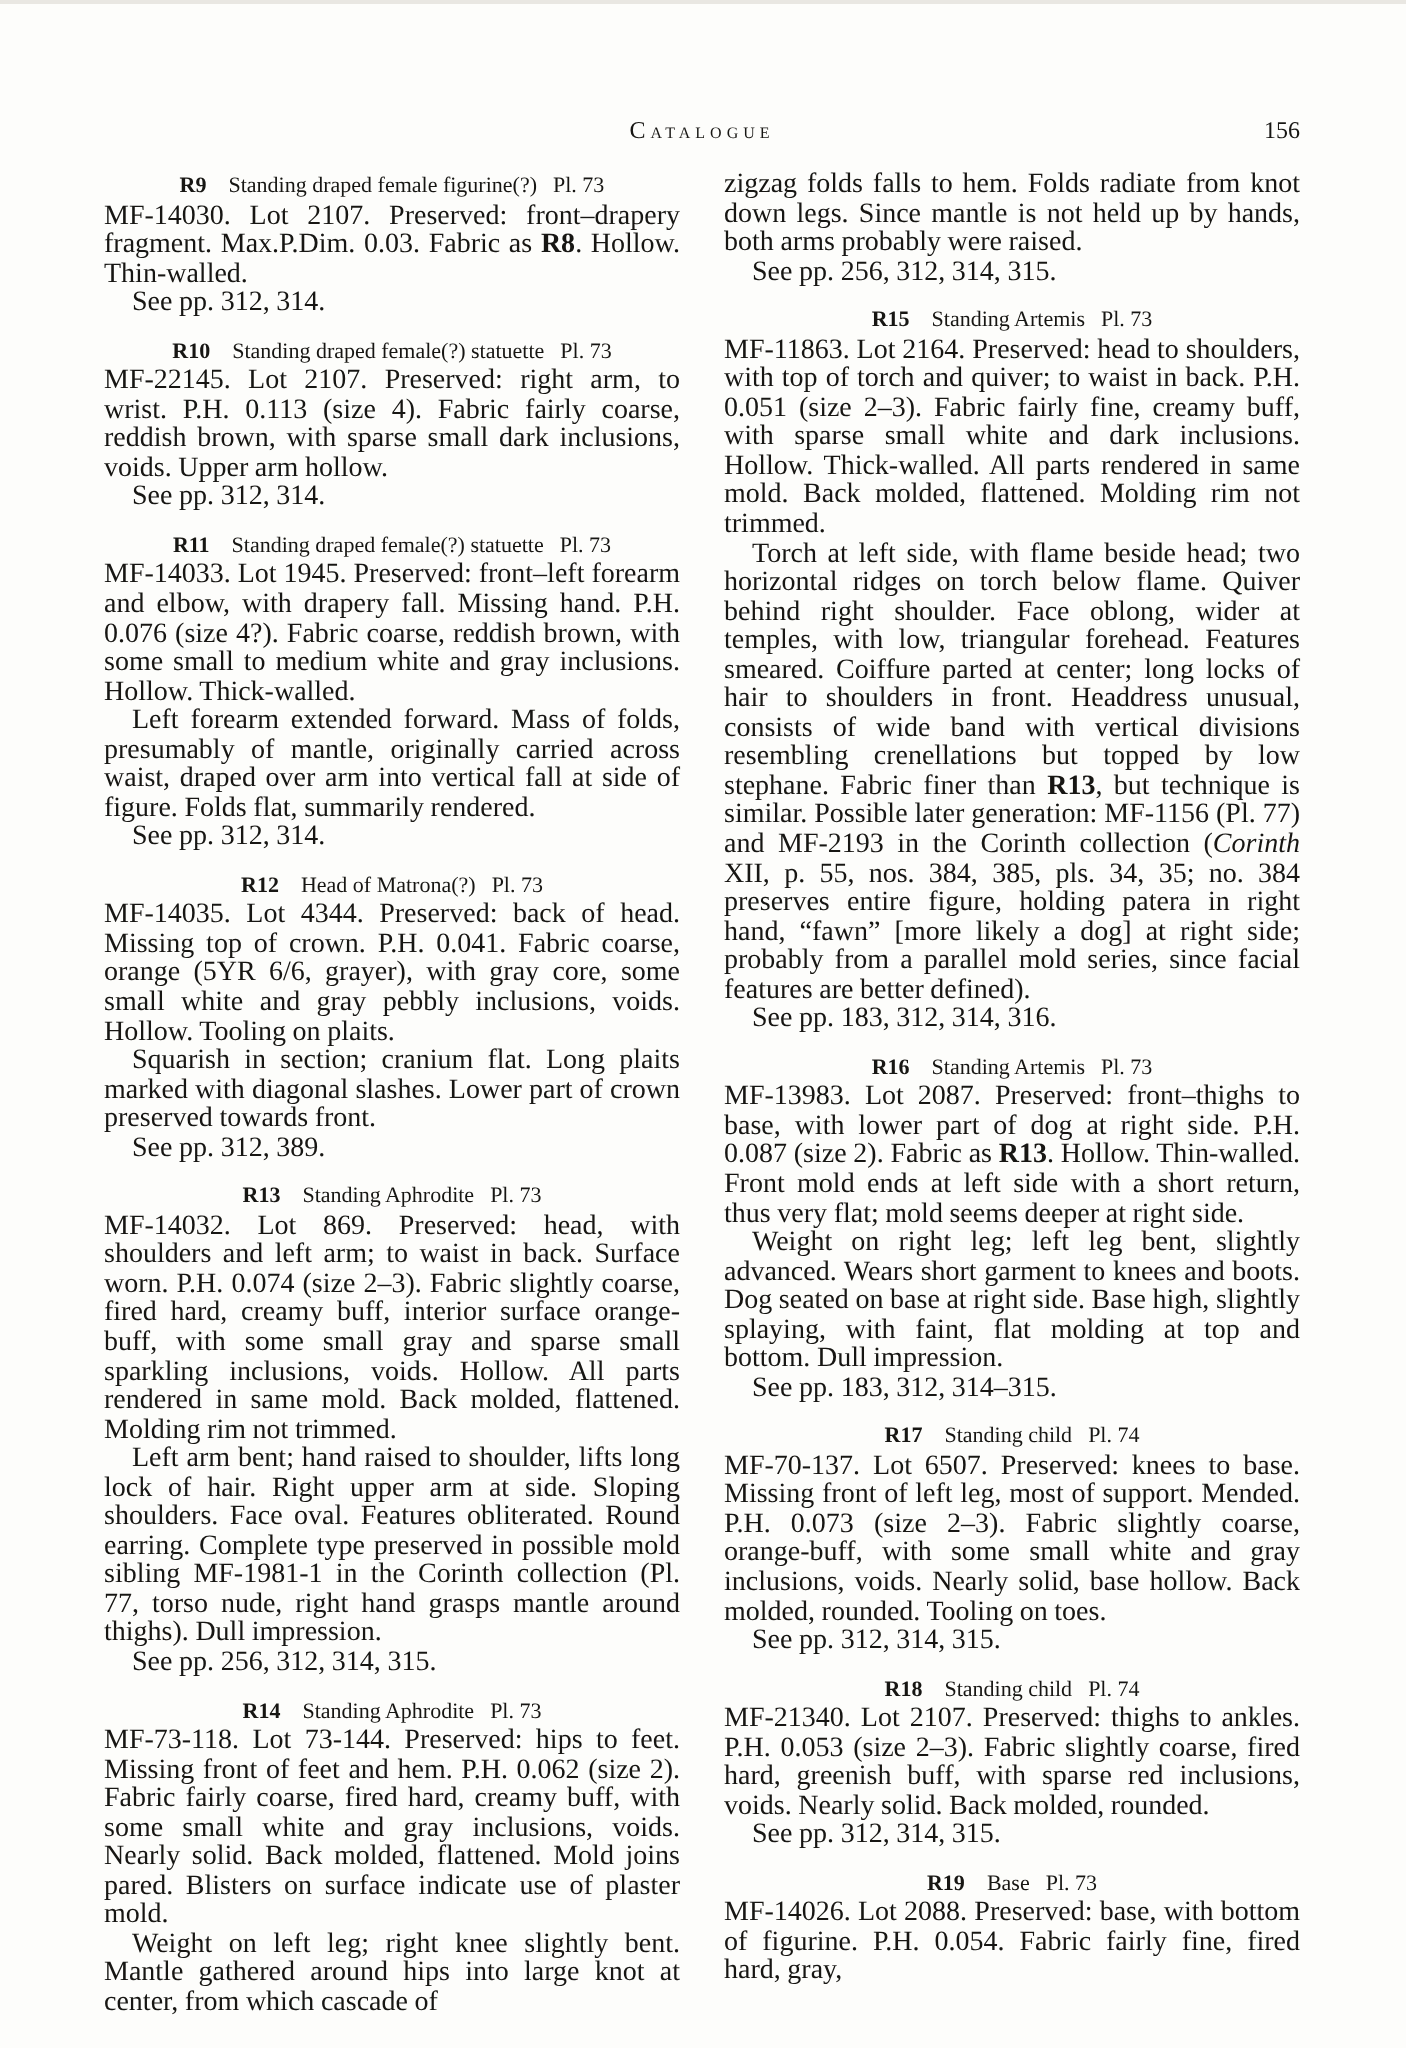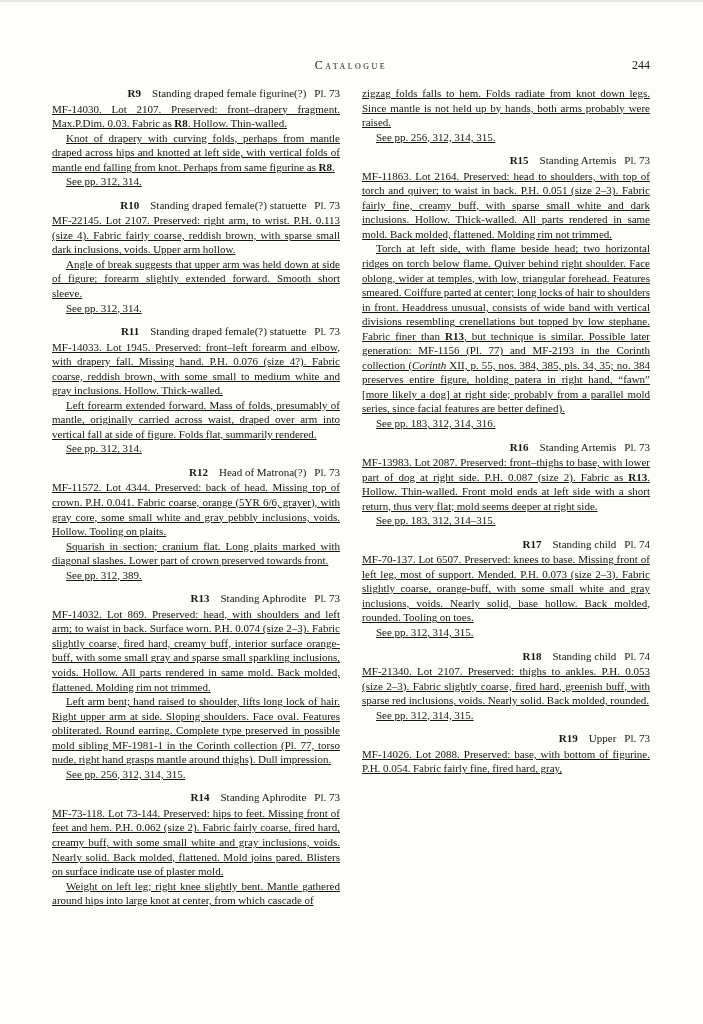--- a/index.html
+++ b/index.html
@@ -22,81 +22,78 @@
   }
   .page-number { position:absolute; right:0; top:0; font-size:12px; }
   .columns {
     position:absolute; top:84px; left:52px; right:53px;
     display:flex; gap:22px;
   }
   .column { width:288px; }
   .entry { margin-top:9px; }
   .entry:first-child, .entry.continuation { margin-top:0; }
   .entry-head {
-    display:flex; justify-content:flex-end; align-items:baseline;
+    display:flex; justify-content:center; align-items:baseline;
     font-size:11px; line-height:14.5px; margin-bottom:1px;
   }
   .entry-id { font-weight:bold; padding-right:11px; }
   .entry-title { font-weight:normal; }
   .entry-plate { font-weight:normal; white-space:nowrap; padding-left:8px; }
   p.para {
     margin:0;
-    font-size:11px;
+    font-size:14px;
     line-height:14.55px;
     text-align:justify;
     word-spacing:-0.2px;
-    text-decoration:underline;
   }
   p.para.indent { text-indent:14px; }
   p.para b { font-weight:bold; }
   p.para i { font-style:italic; }
 </style>
 </head>
 <body>
 
 <div class="page">
   <div class="page-header">
     <span class="running-head">Catalogue</span>
-    <span class="page-number">244</span>
+    <span class="page-number">156</span>
   </div>
   <div class="columns">
     <div class="column" id="col-left">
         <div class="entry">
           <div class="entry-head">
             <span class="head-lead"><span class="entry-id">R9</span><span class="entry-title">Standing draped female figurine(?)</span></span>
             <span class="entry-plate">Pl. 73</span>
           </div>
           <p class="para">MF-14030. Lot 2107. Preserved: front–drapery fragment. Max.P.Dim. 0.03. Fabric as <b>R8</b>. Hollow. Thin-walled.</p>
-          <p class="para indent">Knot of drapery with curving folds, perhaps from mantle draped across hips and knotted at left side, with vertical folds of mantle end falling from knot. Perhaps from same figurine as <b>R8</b>.</p>
           <p class="para indent">See pp. 312, 314.</p>
         </div>
         <div class="entry">
           <div class="entry-head">
             <span class="head-lead"><span class="entry-id">R10</span><span class="entry-title">Standing draped female(?) statuette</span></span>
             <span class="entry-plate">Pl. 73</span>
           </div>
           <p class="para">MF-22145. Lot 2107. Preserved: right arm, to wrist. P.H. 0.113 (size 4). Fabric fairly coarse, reddish brown, with sparse small dark inclusions, voids. Upper arm hollow.</p>
-          <p class="para indent">Angle of break suggests that upper arm was held down at side of figure; forearm slightly extended forward. Smooth short sleeve.</p>
           <p class="para indent">See pp. 312, 314.</p>
         </div>
         <div class="entry">
           <div class="entry-head">
             <span class="head-lead"><span class="entry-id">R11</span><span class="entry-title">Standing draped female(?) statuette</span></span>
             <span class="entry-plate">Pl. 73</span>
           </div>
           <p class="para">MF-14033. Lot 1945. Preserved: front–left forearm and elbow, with drapery fall. Missing hand. P.H. 0.076 (size 4?). Fabric coarse, reddish brown, with some small to medium white and gray inclusions. Hollow. Thick-walled.</p>
           <p class="para indent">Left forearm extended forward. Mass of folds, presumably of mantle, originally carried across waist, draped over arm into vertical fall at side of figure. Folds flat, summarily rendered.</p>
           <p class="para indent">See pp. 312, 314.</p>
         </div>
         <div class="entry">
           <div class="entry-head">
             <span class="head-lead"><span class="entry-id">R12</span><span class="entry-title">Head of Matrona(?)</span></span>
             <span class="entry-plate">Pl. 73</span>
           </div>
-          <p class="para">MF-11572. Lot 4344. Preserved: back of head. Missing top of crown. P.H. 0.041. Fabric coarse, orange (5YR 6/6, grayer), with gray core, some small white and gray pebbly inclusions, voids. Hollow. Tooling on plaits.</p>
+          <p class="para">MF-14035. Lot 4344. Preserved: back of head. Missing top of crown. P.H. 0.041. Fabric coarse, orange (5YR 6/6, grayer), with gray core, some small white and gray pebbly inclusions, voids. Hollow. Tooling on plaits.</p>
           <p class="para indent">Squarish in section; cranium flat. Long plaits marked with diagonal slashes. Lower part of crown preserved towards front.</p>
           <p class="para indent">See pp. 312, 389.</p>
         </div>
         <div class="entry">
           <div class="entry-head">
             <span class="head-lead"><span class="entry-id">R13</span><span class="entry-title">Standing Aphrodite</span></span>
             <span class="entry-plate">Pl. 73</span>
           </div>
           <p class="para">MF-14032. Lot 869. Preserved: head, with shoulders and left arm; to waist in back. Surface worn. P.H. 0.074 (size 2–3). Fabric slightly coarse, fired hard, creamy buff, interior surface orange-buff, with some small gray and sparse small sparkling inclusions, voids. Hollow. All parts rendered in same mold. Back molded, flattened. Molding rim not trimmed.</p>
           <p class="para indent">Left arm bent; hand raised to shoulder, lifts long lock of hair. Right upper arm at side. Sloping shoulders. Face oval. Features obliterated. Round earring. Complete type preserved in possible mold sibling MF-1981-1 in the Corinth collection (Pl. 77, torso nude, right hand grasps mantle around thighs). Dull impression.</p>
@@ -124,40 +121,41 @@
           <p class="para">MF-11863. Lot 2164. Preserved: head to shoulders, with top of torch and quiver; to waist in back. P.H. 0.051 (size 2–3). Fabric fairly fine, creamy buff, with sparse small white and dark inclusions. Hollow. Thick-walled. All parts rendered in same mold. Back molded, flattened. Molding rim not trimmed.</p>
           <p class="para indent">Torch at left side, with flame beside head; two horizontal ridges on torch below flame. Quiver behind right shoulder. Face oblong, wider at temples, with low, triangular forehead. Features smeared. Coiffure parted at center; long locks of hair to shoulders in front. Headdress unusual, consists of wide band with vertical divisions resembling crenellations but topped by low stephane. Fabric finer than <b>R13</b>, but technique is similar. Possible later generation: MF-1156 (Pl. 77) and MF-2193 in the Corinth collection (<i>Corinth</i> XII, p. 55, nos. 384, 385, pls. 34, 35; no. 384 preserves entire figure, holding patera in right hand, “fawn” [more likely a dog] at right side; probably from a parallel mold series, since facial features are better defined).</p>
           <p class="para indent">See pp. 183, 312, 314, 316.</p>
         </div>
         <div class="entry">
           <div class="entry-head">
             <span class="head-lead"><span class="entry-id">R16</span><span class="entry-title">Standing Artemis</span></span>
             <span class="entry-plate">Pl. 73</span>
           </div>
           <p class="para">MF-13983. Lot 2087. Preserved: front–thighs to base, with lower part of dog at right side. P.H. 0.087 (size 2). Fabric as <b>R13</b>. Hollow. Thin-walled. Front mold ends at left side with a short return, thus very flat; mold seems deeper at right side.</p>
+          <p class="para indent">Weight on right leg; left leg bent, slightly advanced. Wears short garment to knees and boots. Dog seated on base at right side. Base high, slightly splaying, with faint, flat molding at top and bottom. Dull impression.</p>
           <p class="para indent">See pp. 183, 312, 314–315.</p>
         </div>
         <div class="entry">
           <div class="entry-head">
             <span class="head-lead"><span class="entry-id">R17</span><span class="entry-title">Standing child</span></span>
             <span class="entry-plate">Pl. 74</span>
           </div>
           <p class="para">MF-70-137. Lot 6507. Preserved: knees to base. Missing front of left leg, most of support. Mended. P.H. 0.073 (size 2–3). Fabric slightly coarse, orange-buff, with some small white and gray inclusions, voids. Nearly solid, base hollow. Back molded, rounded. Tooling on toes.</p>
           <p class="para indent">See pp. 312, 314, 315.</p>
         </div>
         <div class="entry">
           <div class="entry-head">
             <span class="head-lead"><span class="entry-id">R18</span><span class="entry-title">Standing child</span></span>
             <span class="entry-plate">Pl. 74</span>
           </div>
           <p class="para">MF-21340. Lot 2107. Preserved: thighs to ankles. P.H. 0.053 (size 2–3). Fabric slightly coarse, fired hard, greenish buff, with sparse red inclusions, voids. Nearly solid. Back molded, rounded.</p>
           <p class="para indent">See pp. 312, 314, 315.</p>
         </div>
         <div class="entry">
           <div class="entry-head">
-            <span class="head-lead"><span class="entry-id">R19</span><span class="entry-title">Upper</span></span>
+            <span class="head-lead"><span class="entry-id">R19</span><span class="entry-title">Base</span></span>
             <span class="entry-plate">Pl. 73</span>
           </div>
           <p class="para">MF-14026. Lot 2088. Preserved: base, with bottom of figurine. P.H. 0.054. Fabric fairly fine, fired hard, gray,</p>
         </div>
       </div>
   </div>
 </div>
 
 </body></html>

